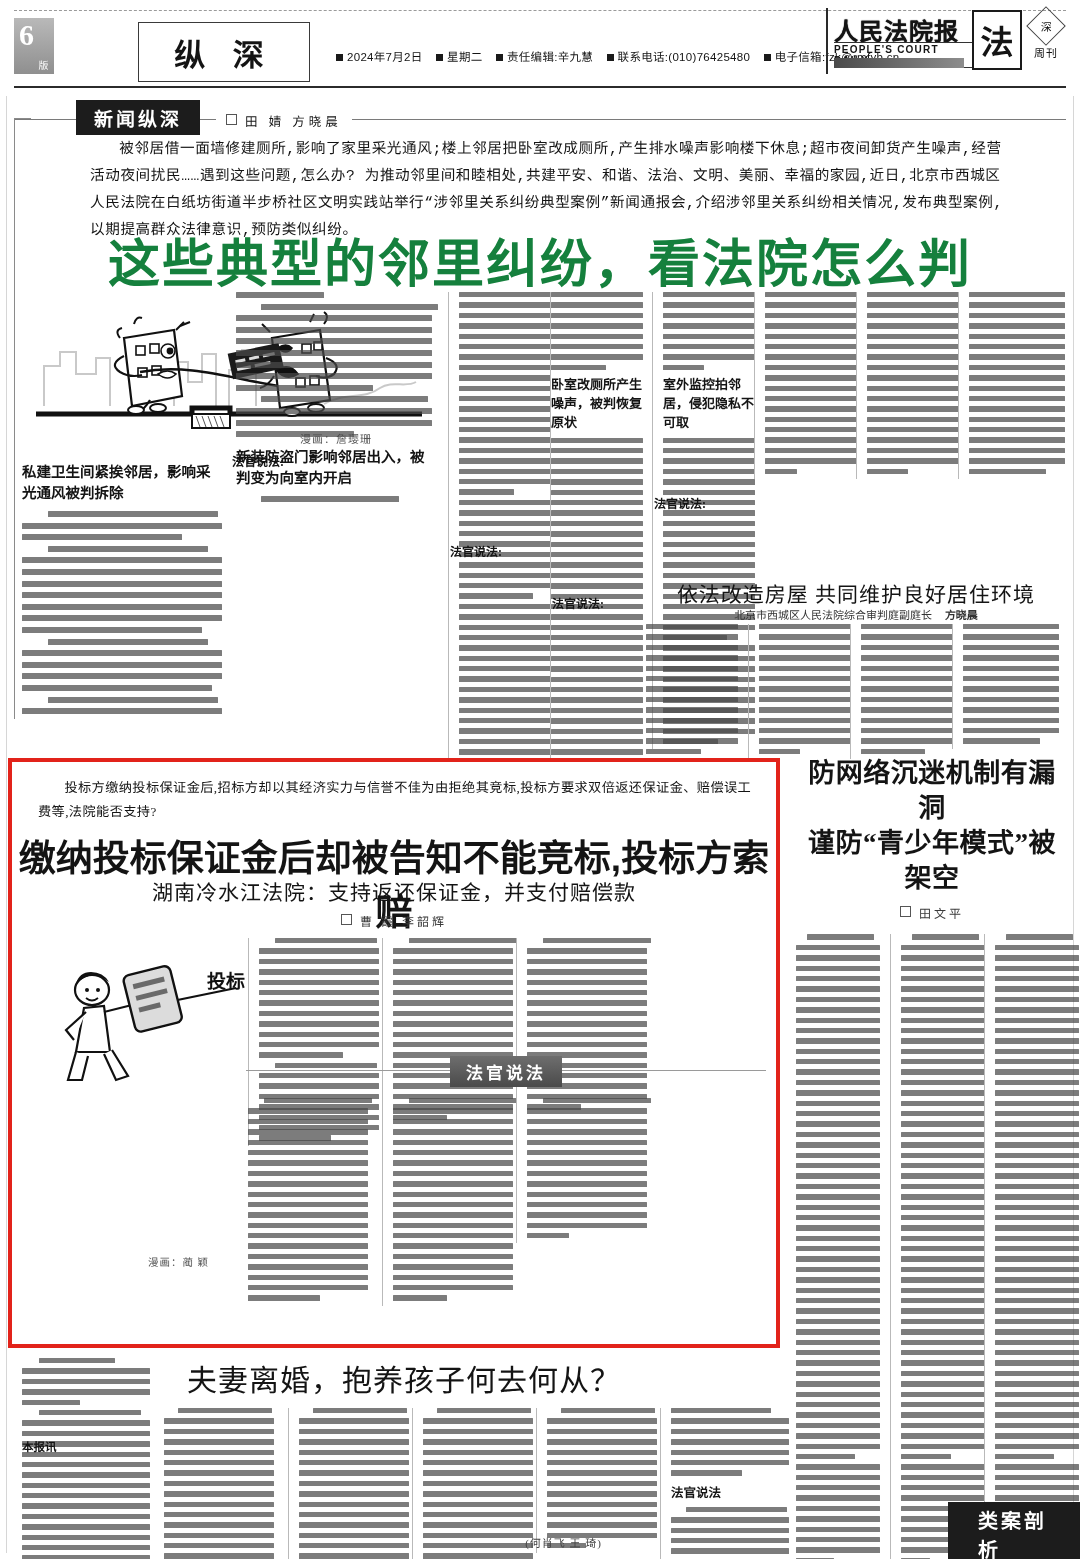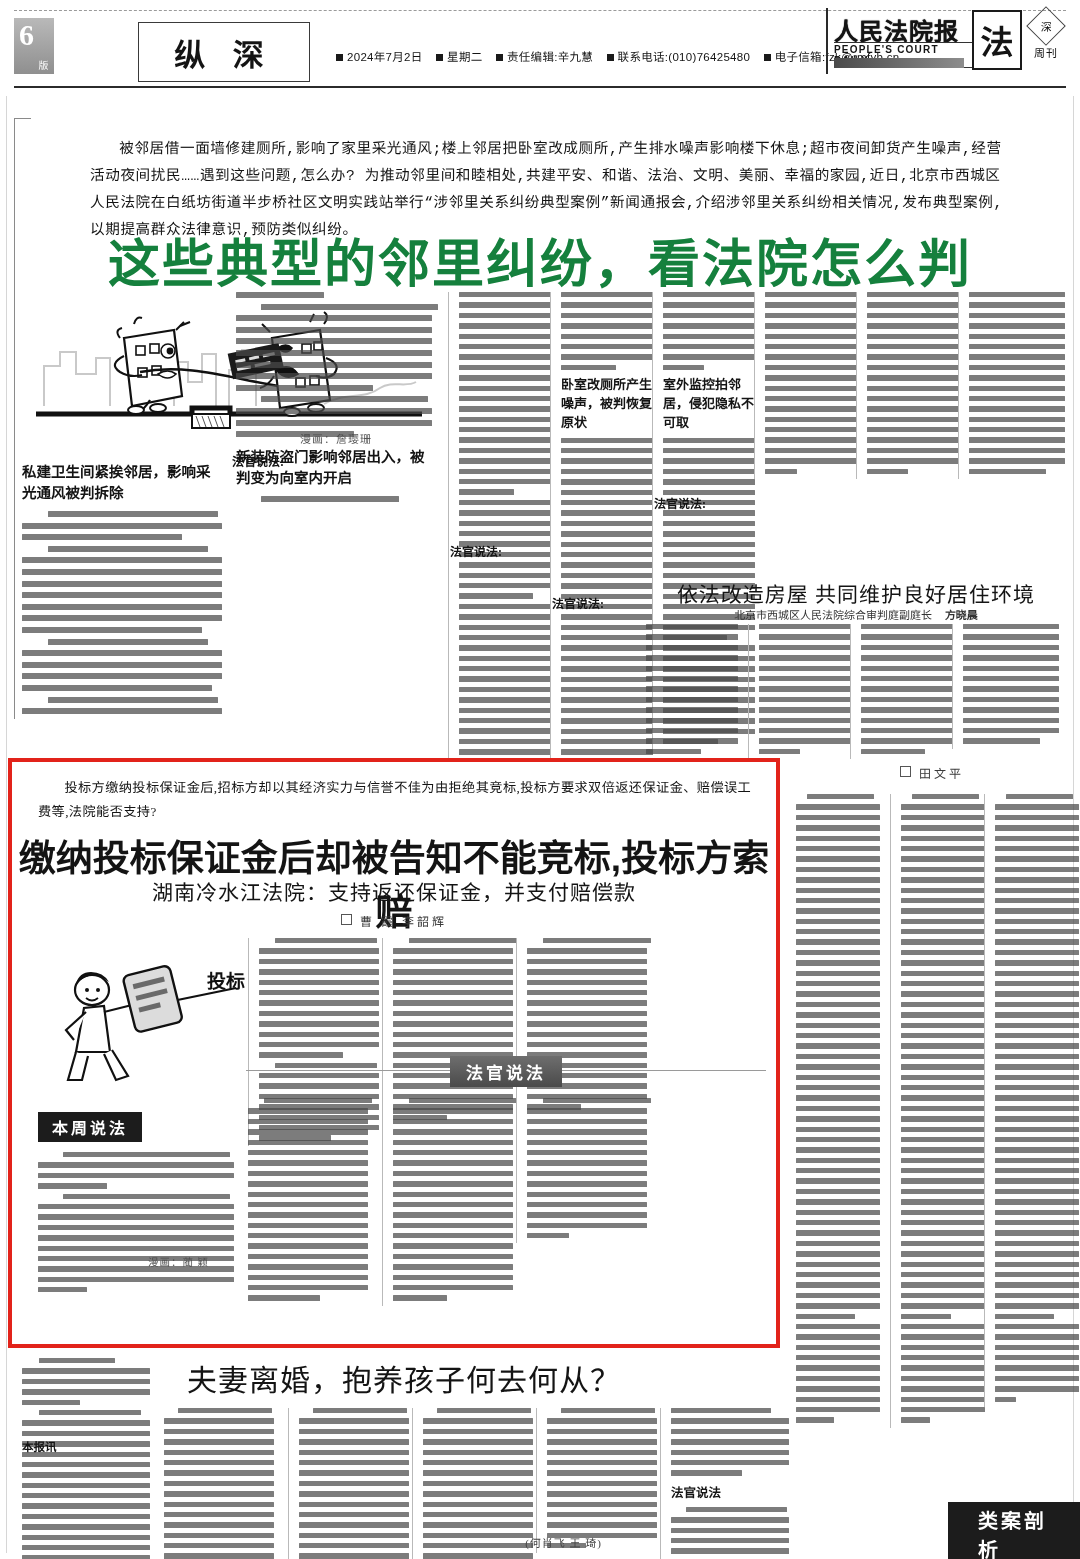--- a/index.html
+++ b/index.html
@@ -244,20 +244,25 @@
         <div class="hex">
             <i>深</i>
           </div>
         <div class="lbl">周刊</div>
       </div>
     </div>
 
     <div class="mast-rule"></div>
   </div>
 
+  <div class="news-head">
+    <div class="line"></div>
+    <span class="blackband band">新闻纵深</span>
+    <span class="auth"><span class="box"></span><span>田 婧  方晓晨</span></span>
+  </div>
 
   <div class="lead-bracket"></div>
 
   <div class="lead">
     <p>被邻居借一面墙修建厕所,影响了家里采光通风;楼上邻居把卧室改成厕所,产生排水噪声影响楼下休息;超市夜间卸货产生噪声,经营活动夜间扰民……遇到这些问题,怎么办? 为推动邻里间和睦相处,共建平安、和谐、法治、文明、美丽、幸福的家园,近日,北京市西城区人民法院在白纸坊街道半步桥社区文明实践站举行“涉邻里关系纠纷典型案例”新闻通报会,介绍涉邻里关系纠纷相关情况,发布典型案例,以期提高群众法律意识,预防类似纠纷。</p>
   </div>
 
   <div class="main-headline">这些典型的邻里纠纷，看法院怎么判</div>
 
   <svg class="cartoon1" viewBox="0 0 410 150">
@@ -430,21 +435,21 @@
           <i class="full"></i>
           <i class="full"></i>
           <i class="full"></i>
         <i class="full"></i>
           <i class="full"></i>
           <i class="full"></i>
           <i class="s45"></i>
       </div>
     </div>
 
-    <div class="tcol colrule" style="left:536px;width:92px;top:0px;padding-left:10px;">
+    <div class="tcol colrule" style="left:536px;width:92px;top:0px;">
       <div class="tx tight">
         <i class="full"></i>
           <i class="full"></i>
           <i class="full"></i>
           <i class="full"></i>
         <i class="full"></i>
           <i class="full"></i>
           <i class="full"></i>
           <i class="s60"></i>
       </div>
@@ -706,39 +711,20 @@
           <rect x="96" y="32" width="32" height="5" fill="#6a6a6a"></rect>
           <rect x="96" y="44" width="32" height="5" fill="#6a6a6a"></rect>
           <rect x="96" y="56" width="22" height="5" fill="#6a6a6a"></rect>
         </g>
 
         <rect x="150" y="20" width="72" height="26" fill="none" stroke="none"></rect>
         <text x="186" y="40" font-family="Liberation Sans, sans-serif" font-size="19" font-weight="700" text-anchor="middle" fill="#111">投标</text>
       </svg>
       <div class="cap2">漫画：蔺 颖</div>
 
-      <div style="position:absolute;left:8px;top:174px;width:196px;">
-        <span class="blackband" style="font-size:16px;padding:3px 14px;letter-spacing:3px;">本周说法</span>
-        <div class="tx tight" style="margin-top:10px">
-          <i class="ind s85"></i>
-            <i class="full"></i>
-            <i class="full"></i>
-            <i class="s35"></i>
-          <i class="ind s85"></i>
-            <i class="full"></i>
-            <i class="full"></i>
-            <i class="full"></i>
-          <i class="full"></i>
-            <i class="full"></i>
-            <i class="full"></i>
-            <i class="full"></i>
-          <i class="full"></i>
-            <i class="s25"></i>
-        </div>
-      </div>
 
       <div class="rb-col colrule" style="left:218px;width:120px;padding-left:10px;">
         <div class="tx tight">
           <i class="ind s85"></i>
             <i class="full"></i>
             <i class="full"></i>
             <i class="full"></i>
           <i class="full"></i>
             <i class="full"></i>
             <i class="full"></i>
@@ -871,20 +857,24 @@
             <i class="full"></i>
             <i class="full"></i>
           <i class="full"></i>
             <i class="s35"></i>
         </div>
       </div>
     </div>
   </div>
 
   <div class="rcol">
+    <div class="rcol-title">
+      <div>防网络沉迷机制有漏洞</div>
+      <div>谨防“青少年模式”被架空</div>
+    </div>
     <div class="rcol-by byline">
       <span class="box"></span><span>田文平</span>
     </div>
 
     <div class="rcol-body">
       <div class="rc" style="left:0;width:84px;">
         <div class="tx tight">
           <i class="ind s80"></i>
 
           <i class="full"></i>

